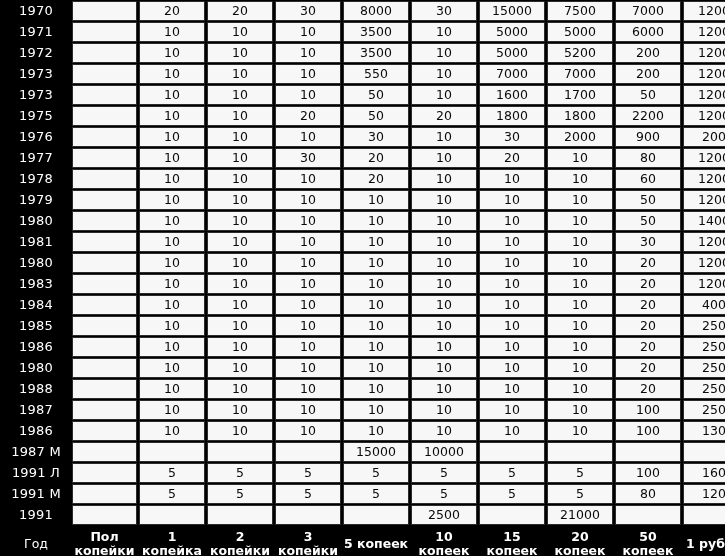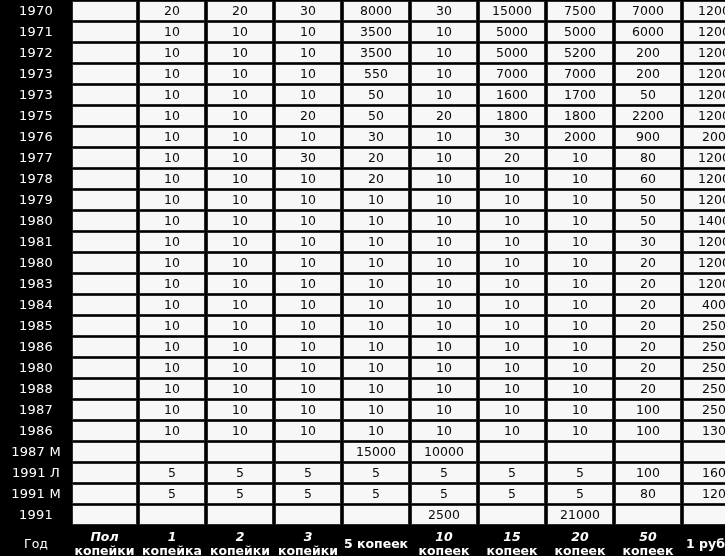--- a/index.html
+++ b/index.html
@@ -56,21 +56,21 @@
     border: 0;
     font-size: 12.5px;
     font-weight: bold;
     line-height: 1.12;
     height: 36px;
     white-space: normal;
   }
   tr.header-row td.header-year {
     font-weight: normal;
   }
-  .hdr-top { display: block; font-style: italic; }
+  .hdr-top { display: block; }
   .hdr-bot { display: block; }
   .hdr-single { display: block; }
   
   col.c-year   { width: 68px; }
   col.c-half   { width: 65px; }
   col.c-1k     { width: 66px; }
   col.c-2k     { width: 66px; }
   col.c-3k     { width: 66px; }
   col.c-5k     { width: 66px; }
   col.c-10k    { width: 66px; }

